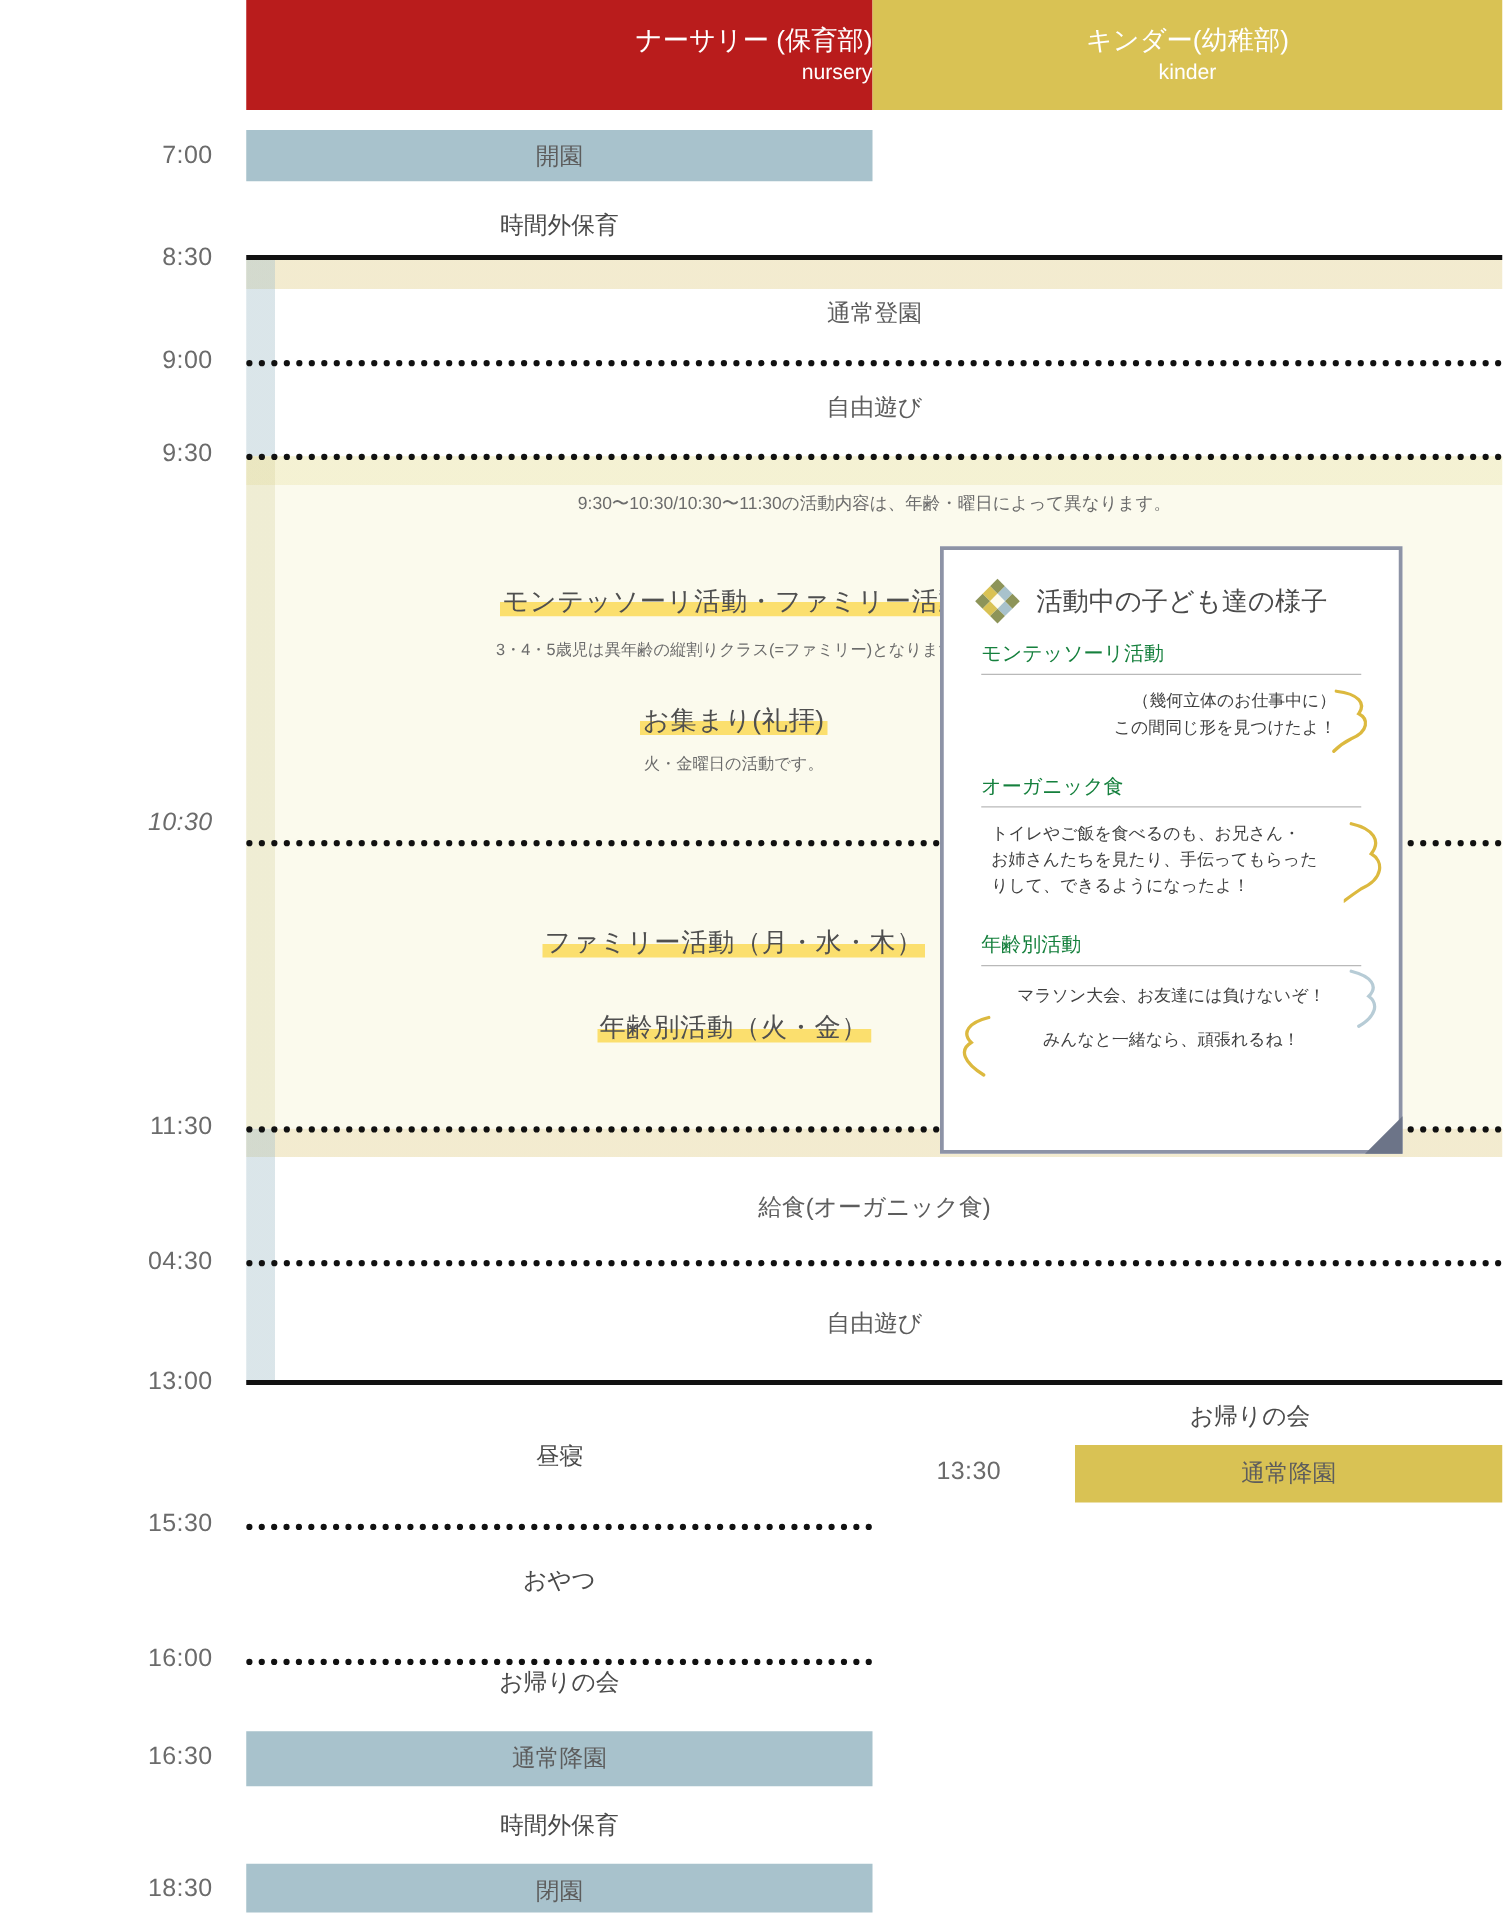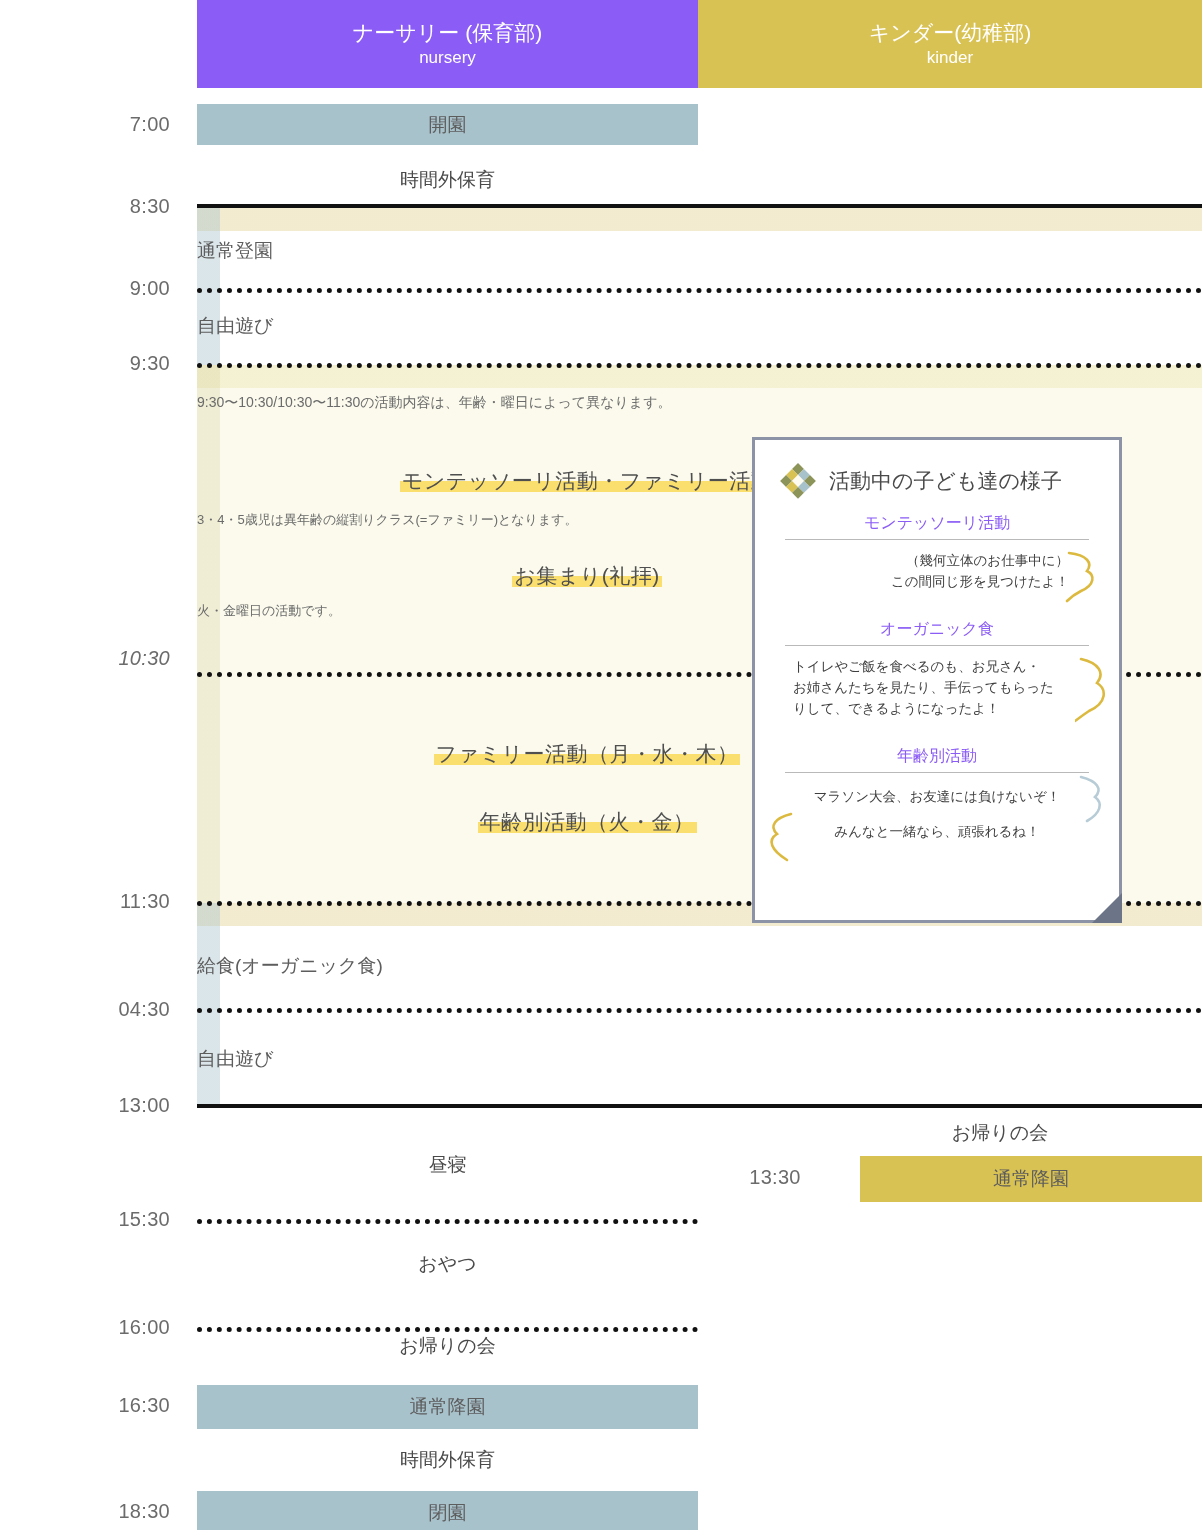--- a/index.html
+++ b/index.html
@@ -29,21 +29,21 @@
     display: flex;
     flex-direction: column;
     align-items: center;
     justify-content: center;
     color: #ffffff;
     line-height: 1.25;
   }
   .col-head .ja { font-size: 21px; }
   .col-head .en { font-size: 17px; }
 
-  #head-nursery { left: 197px; width: 501px; background: #8b5cf6; }
+  #head-nursery { left: 197px; width: 501px; background: #b91c1c; align-items: flex-end; }
   #head-kinder  { left: 698px; width: 504px; background: #d9c254; }
 
   
   .time-label {
     position: absolute;
     left: 0;
     width: 170px;
     text-align: right;
     font-size: 20px;
     color: #6b6b6b;
@@ -100,20 +100,21 @@
   }
   .rule-dotted {
     position: absolute;
     height: 0;
     border-top: 5px dotted #111111;
   }
 
   
   .caption {
     position: absolute;
+    text-align: center;
     font-size: 19px;
     color: #5d5d5d;
   }
   .caption.small { font-size: 13px; color: #6b6b6b; }
   .caption.mid   { font-size: 14px; color: #6b6b6b; }
 
   
   .hl-wrap {
     position: absolute;
     text-align: center;
@@ -153,23 +154,22 @@
     gap: 12px;
     font-size: 21px;
     color: #4a4a4a;
     margin-bottom: 12px;
   }
   .diamond {
     width: 38px; height: 38px;
     flex: 0 0 38px;
   }
   .sec-head {
-    text-align: center;
     font-size: 16px;
-    color: #8b5cf6;
+    color: #15803d;
     padding-bottom: 5px;
     border-bottom: 1px solid #b9b9b9;
     margin: 13px 6px 0 6px;
   }
   .quote {
     position: relative;
     font-size: 13.5px;
     line-height: 1.55;
     color: #3f3f3f;
     margin-top: 11px;

